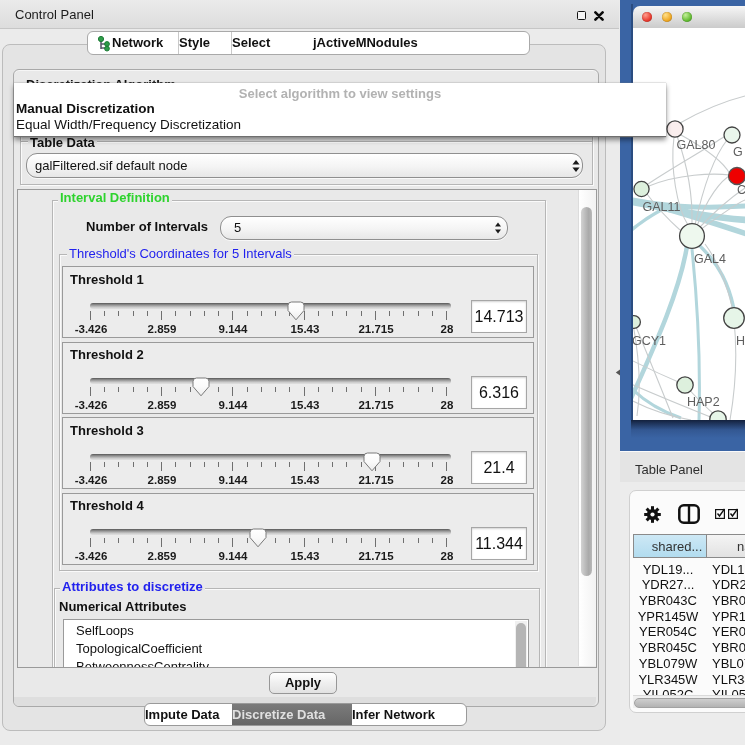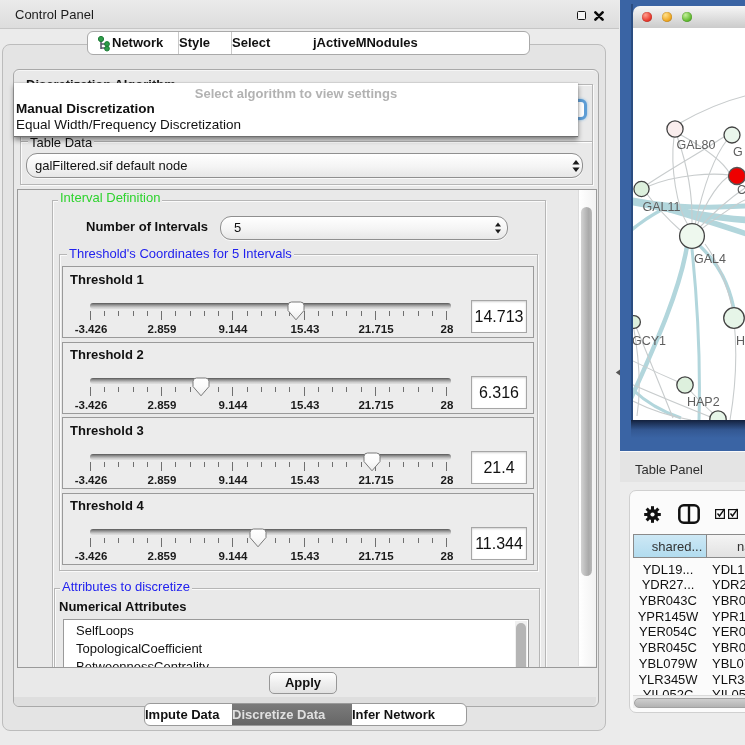--- a/index.html
+++ b/index.html
@@ -6,21 +6,21 @@
 body{width:745px;height:745px;position:relative;overflow:hidden;
  font-family:"Liberation Sans",sans-serif;background:#e9e9e9;font-size:13px;color:#111}
 .abs{position:absolute}
 .b{font-weight:bold}
 .etch{border:1px solid #b6b6b6;box-shadow:inset 1px 1px 0 rgba(255,255,255,.75),1px 1px 0 rgba(255,255,255,.75)}
 .combo{position:absolute;border:1px solid #8f8f8f;border-radius:11px;
  background:linear-gradient(180deg,#ffffff 0%,#f4f4f4 55%,#e7e7e7 100%);
  box-shadow:0 1px 0 rgba(255,255,255,.7)}
 .ctext{position:absolute;left:8px;top:0;line-height:22px}
 .arr{position:absolute;right:5px;top:50%;transform:translateY(-50%)}
-.glabel{position:absolute;background:#e9e9e9;padding:0 2px;line-height:13px;font-weight:normal}
+.glabel{position:absolute;background:#e9e9e9;padding:0 2px;line-height:13px;font-weight:bold}
 .panel{position:absolute;left:44.5px;width:470px;height:70px;background:#ececec;border:1px solid #9a9a9a}
 .ptitle{position:absolute;left:7px;top:4.5px;font-weight:bold}
 .track{position:absolute;left:27px;top:35.5px;width:361px;height:6px;border-radius:3px;
  background:linear-gradient(180deg,#565656 0%,#8e8e8e 30%,#cacaca 70%,#e2e2e2 100%)}
 .minor{position:absolute;left:27px;top:44px;width:358px;height:5px;
  background:repeating-linear-gradient(90deg,#6f6f6f 0,#6f6f6f 1px,transparent 1px,transparent 14.24px)}
 .major{position:absolute;left:27px;top:44px;width:358px;height:9px;
  background:repeating-linear-gradient(90deg,#6f6f6f 0,#6f6f6f 1px,transparent 1px,transparent 71.2px)}
 .tl{position:absolute;top:56px;font-size:11.5px;font-weight:bold;transform:translateX(-50%);color:#1a1a1a}
 .vbox{position:absolute;left:408px;top:33px;width:54px;height:31px;background:#fff;border:1px solid #a6a6a6;
@@ -309,21 +309,21 @@
     <div class="row abs" style="left:633px;top:655.88px"><span style="display:inline-block;width:70px;text-align:center">YBL079W</span><span style="margin-left:9px">YBL079W</span></div>
     <div class="row abs" style="left:633px;top:671.61px"><span style="display:inline-block;width:70px;text-align:center">YLR345W</span><span style="margin-left:9px">YLR345W</span></div>
     <div class="row abs" style="left:633px;top:687.34px"><span style="display:inline-block;width:70px;text-align:center">YIL052C</span><span style="margin-left:9px">YIL052C</span></div>
   </div>
 
 
 <div class="abs" style="left:633px;top:695px;width:112px;height:12px;background:#f0f0f0;border-top:1px solid #dadada"></div>
 <div class="abs" style="left:634px;top:698px;width:114px;height:8px;background:linear-gradient(180deg,#cfcfcf,#b3b3b3);border:1px solid #a2a2a2;border-radius:5px"></div>
 
 
-<div class="abs" style="left:14px;top:83px;width:564px;height:53px;background:#fff;border-bottom:1px solid #6f6f6f;box-shadow:0 0 1px #8a8a8a,0 3px 5px rgba(0,0,0,.45)">
+<div class="abs" style="left:14px;top:83px;width:652px;height:53px;background:#fff;border-bottom:1px solid #6f6f6f;box-shadow:0 0 1px #8a8a8a,0 3px 5px rgba(0,0,0,.45)">
   <div style="position:absolute;left:0;top:3px;width:100%;text-align:center;color:#b2b2b2;font-weight:bold">Select algorithm to view settings</div>
   <div style="position:absolute;left:2px;top:18px;font-weight:bold;font-size:13.5px">Manual Discretization</div>
   <div style="position:absolute;left:2px;top:34px;font-size:13.5px">Equal Width/Frequency Discretization</div>
 </div>
 
 <svg width="0" height="0">
     <defs>
 <linearGradient id="tg" x1="0" y1="0" x2="0" y2="1">
   <stop offset="0" stop-color="#ffffff"></stop>
         <stop offset="0.5" stop-color="#fafafa"></stop>

